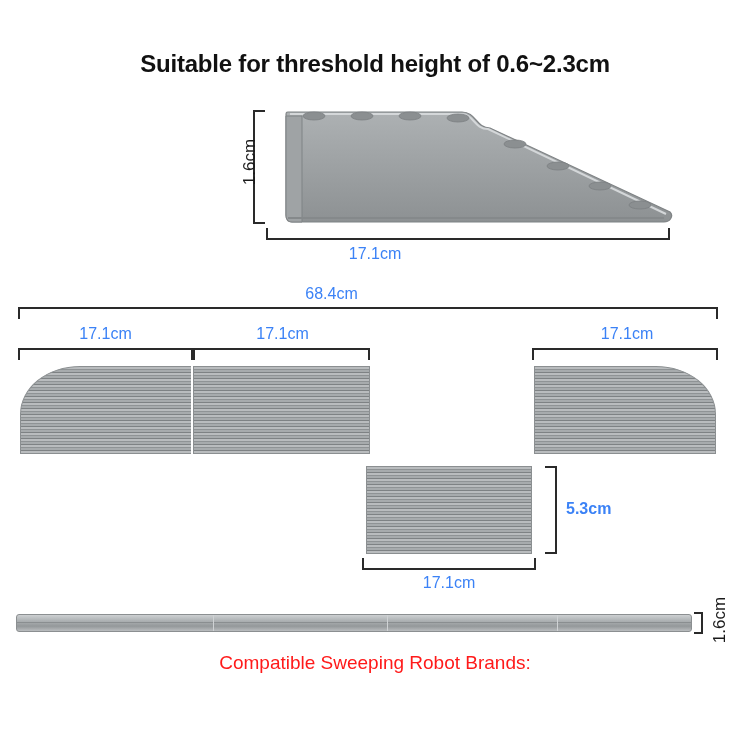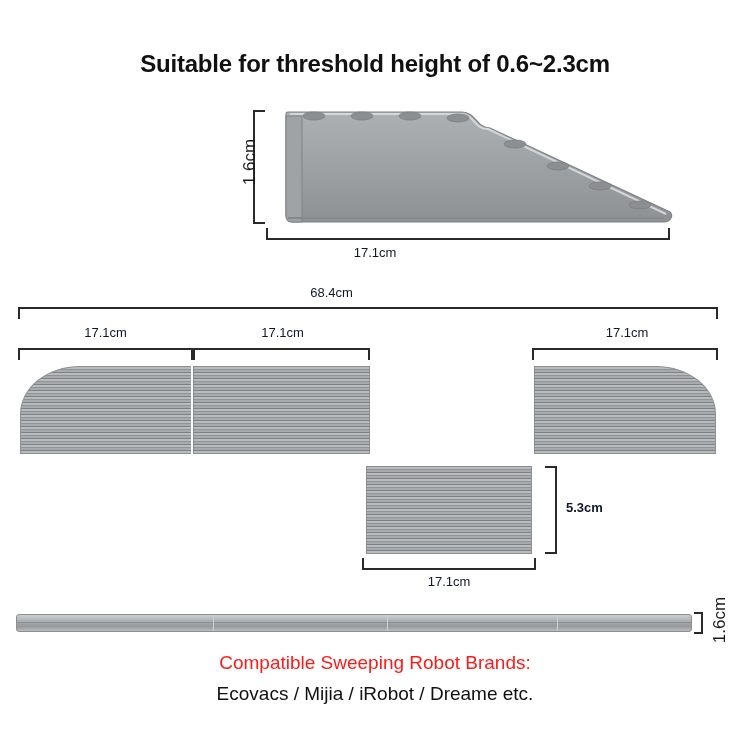--- a/index.html
+++ b/index.html
@@ -23,22 +23,22 @@
     text-align: center;
     font-size: 24px;
     font-weight: bold;
     letter-spacing: -0.2px;
     color: #111;
   }
 
   
   .dim {
     position: absolute;
-    font-size: 13px;
-    color: #0f172a;
+    font-size: 16px;
+    color: #3b82f6;
     white-space: nowrap;
   }
 
   
   .vtext {
     position: absolute;
     font-size: 17px;
     color: #1a1a1a;
     white-space: nowrap;
     transform: rotate(-90deg);
@@ -227,15 +227,14 @@
     <div style="position:absolute; left:0; top:7px; width:100%; height:1px; background:#8a8e90;"></div>
     <div style="position:absolute; left:196px; top:0; width:1px; height:100%; background:#cfd2d4;"></div>
     <div style="position:absolute; left:370px; top:0; width:1px; height:100%; background:#cfd2d4;"></div>
     <div style="position:absolute; left:540px; top:0; width:1px; height:100%; background:#cfd2d4;"></div>
   </div>
 
   <div class="vbr right" style="left:694px; top:612px; width:9px; height:22px;"></div>
   <div class="vtext small" style="left:695px; top:610px; width:50px; text-align:center;">1.6cm</div>
 
   <div class="footer1">Compatible Sweeping Robot Brands:</div>
-  <div class="footer2">Ecovacs / Mijia / iRobot / Dreame etc.</div>
 
 </div>
 
 </body></html>

